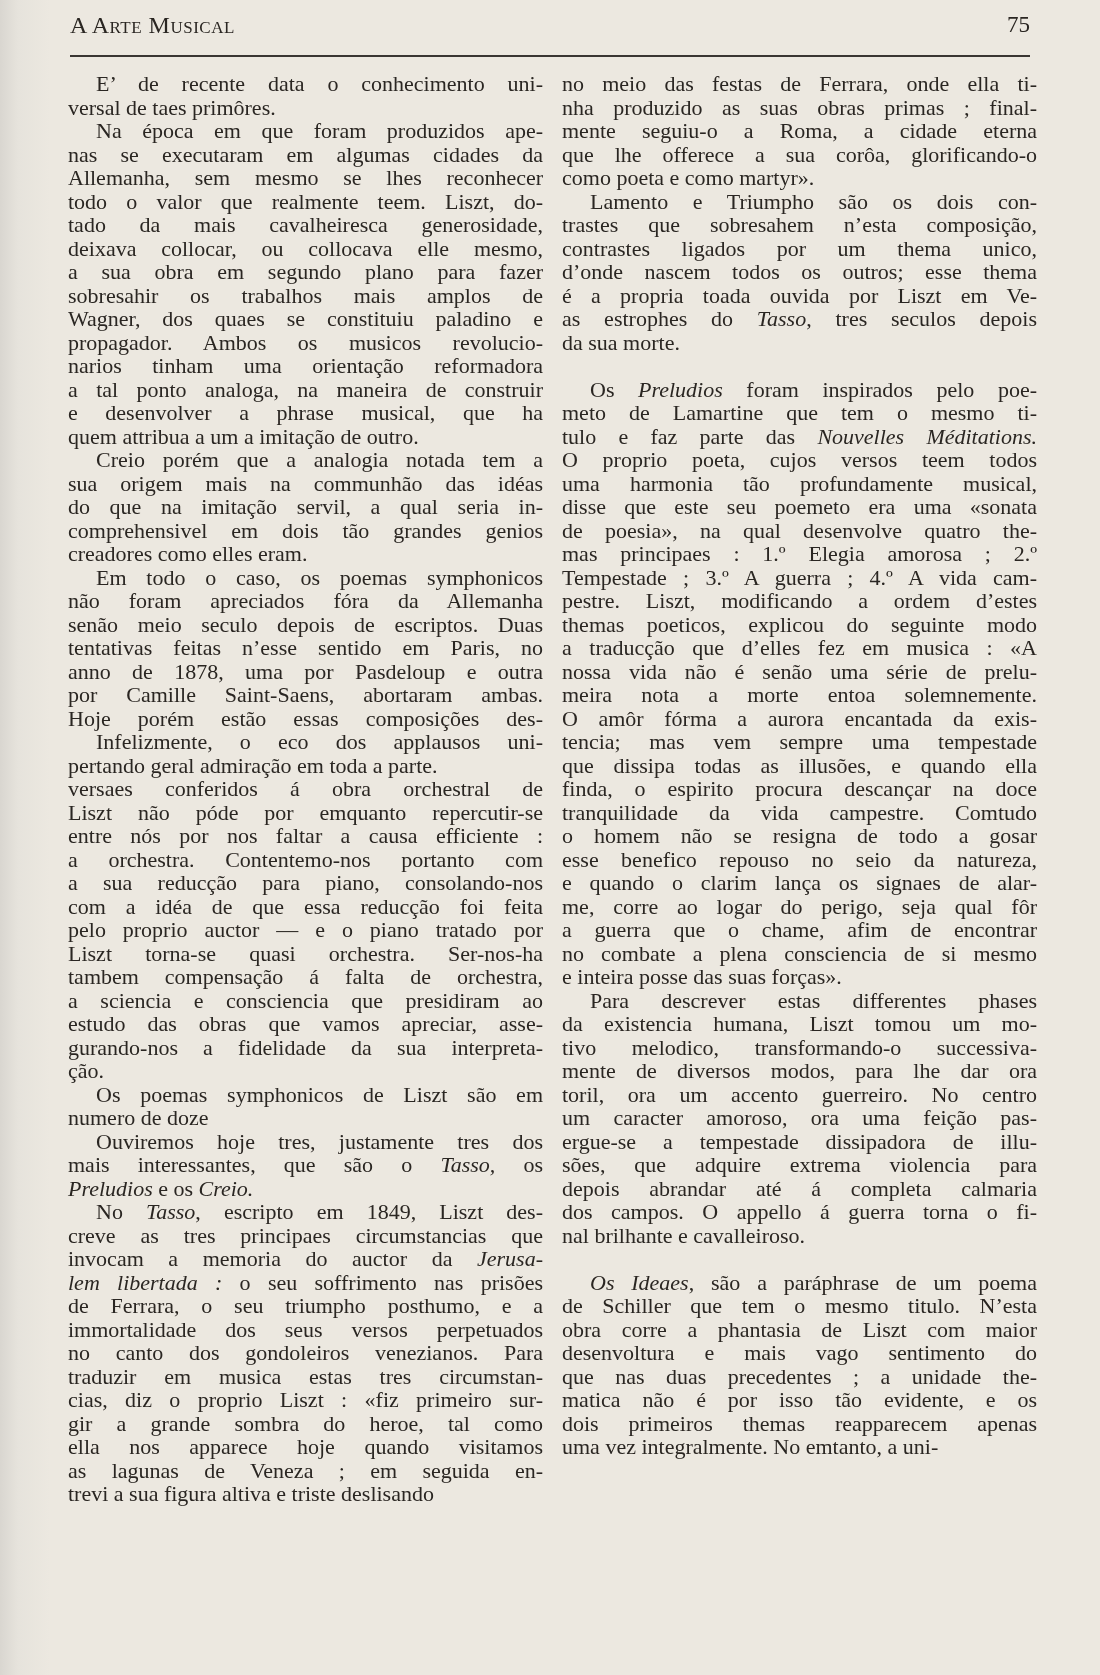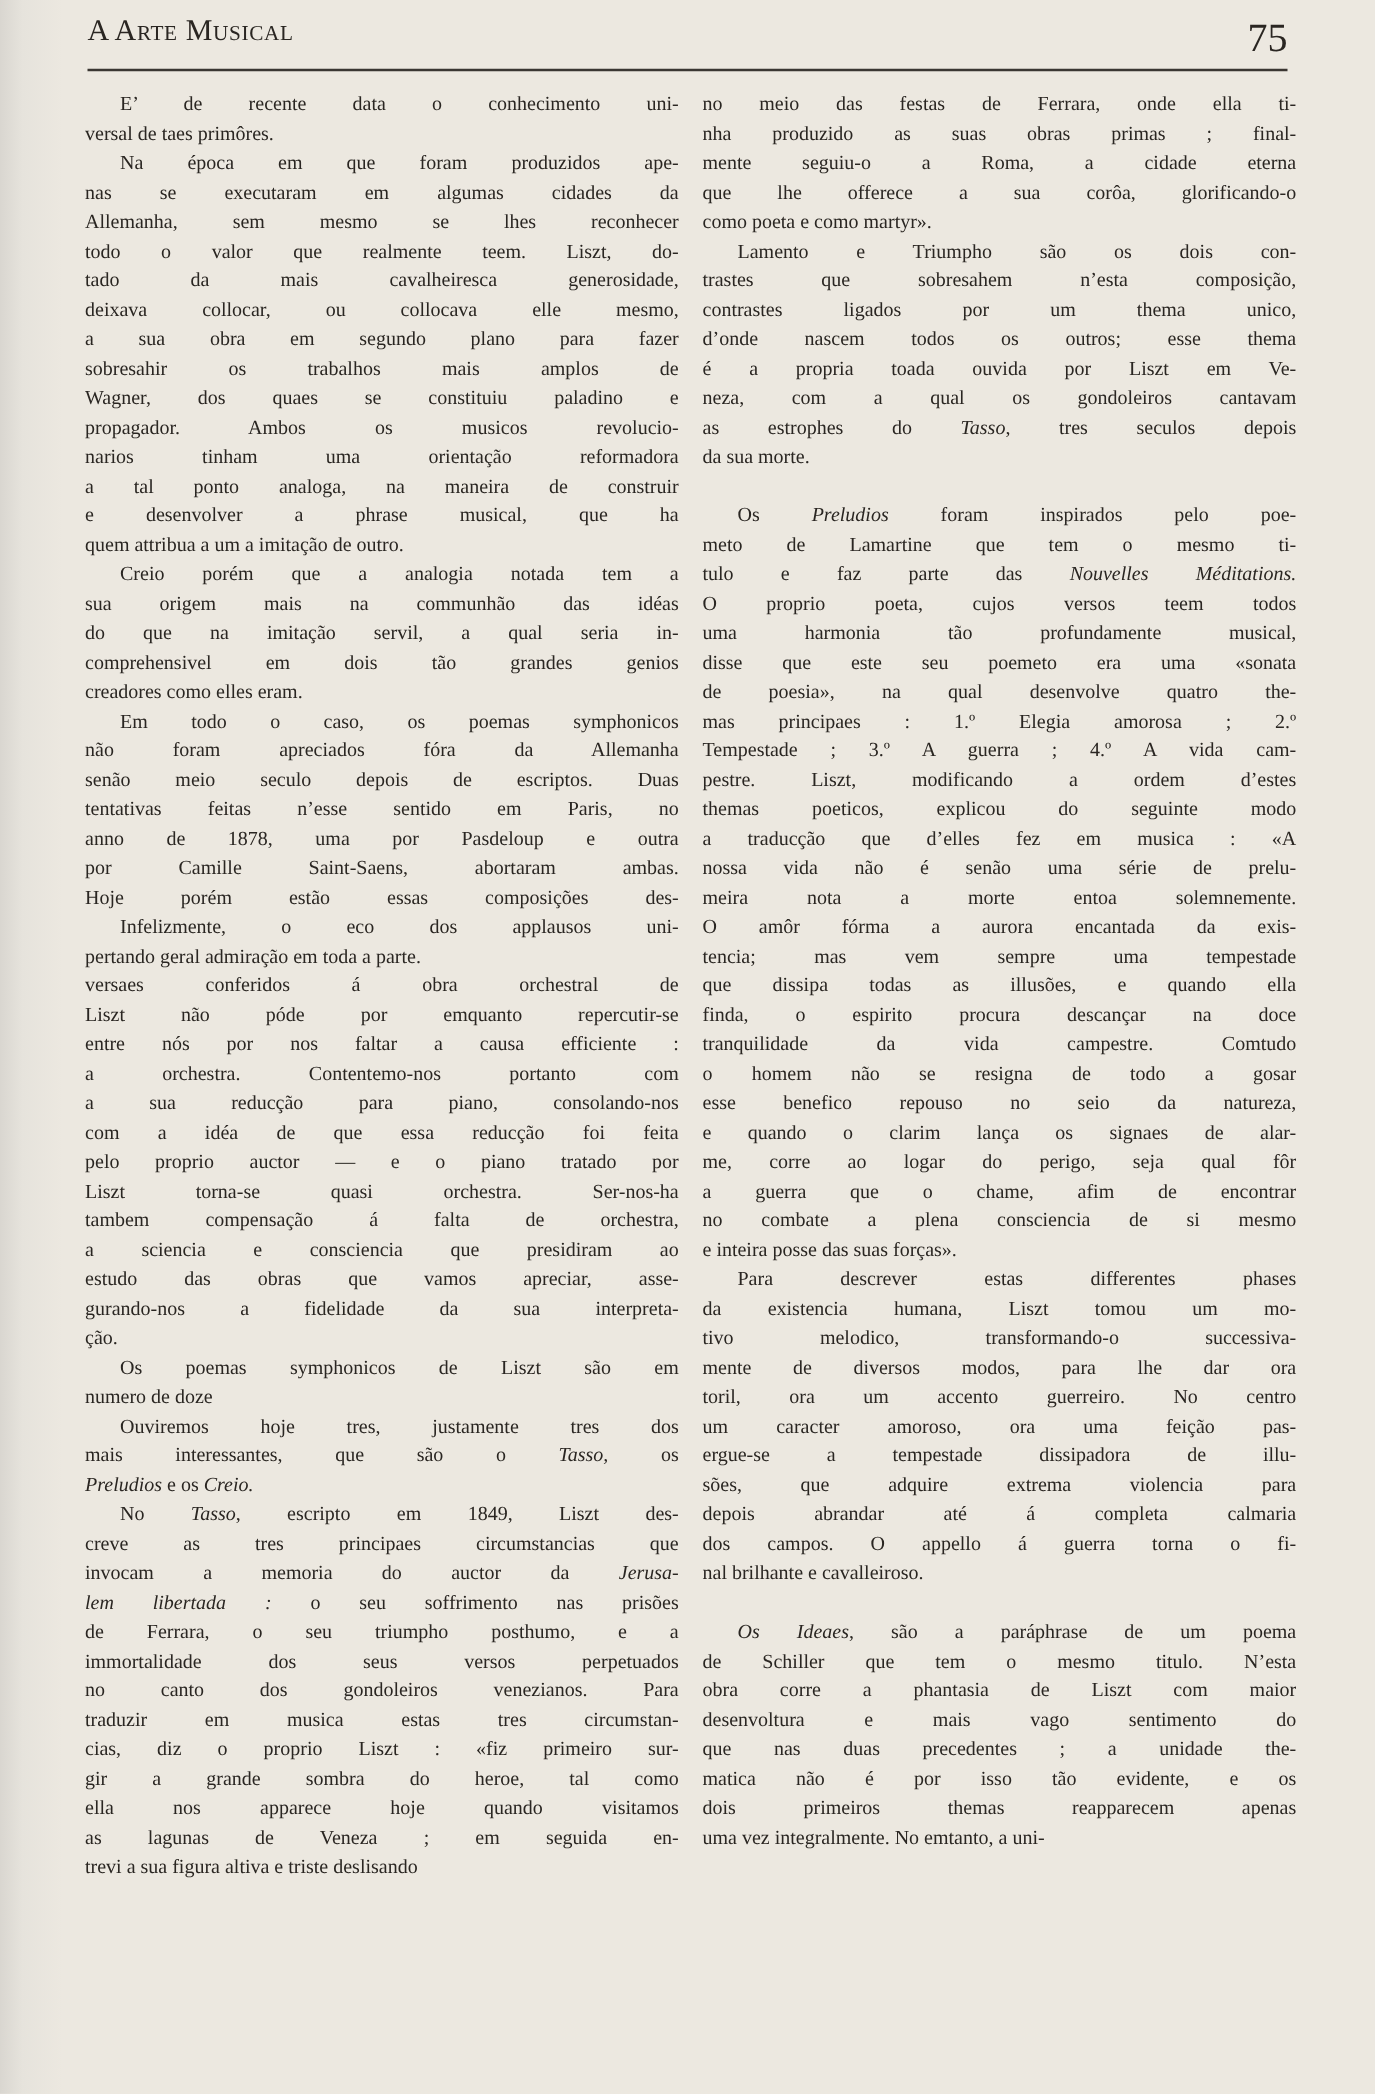--- a/index.html
+++ b/index.html
@@ -12,29 +12,29 @@
     position: relative;
   }
   .header {
     position: absolute; top: 12px; left: 70px; width: 960px; height: 40px;
   }
   .header-title {
     position: absolute; left: 0; right: 0; text-align: left; top: 0;
     font-size: 24px; letter-spacing: 0.5px; font-variant: small-caps;
   }
   .page-number {
-    position: absolute; right: 0; top: 0; font-size: 32px;
+    position: absolute; right: 0; top: 0; font-size: 23px;
   }
   .header-rule {
     position: absolute; top: 55px; left: 70px; width: 960px; height: 2px;
     background: #3a3632;
   }
   .column {
     position: absolute; top: 72px; width: 475px;
-    font-size: 16px; line-height: 23.5px;
+    font-size: 22px; line-height: 23.5px;
     text-align: justify;
   }
   .col-left { left: 68px; }
   .col-right { left: 562px; }
   .line { display: block; white-space: nowrap; text-align-last: justify; height: 23.5px; overflow: visible; }
   .line.last { text-align-last: left; }
   .indent { padding-left: 28px; }
   .gap { height: 23.5px; }
   em { font-style: italic; }
 </style>
@@ -114,21 +114,20 @@
     <span class="line">no meio das festas de Ferrara, onde ella ti-</span>
     <span class="line">nha produzido as suas obras primas ; final-</span>
     <span class="line">mente seguiu-o a Roma, a cidade eterna</span>
     <span class="line">que lhe offerece a sua corôa, glorificando-o</span>
     <span class="line last">como poeta e como martyr».</span>
     <span class="line indent">Lamento e Triumpho são os dois con-</span>
     <span class="line">trastes que sobresahem n’esta composição,</span>
     <span class="line">contrastes ligados por um thema unico,</span>
     <span class="line">d’onde nascem todos os outros; esse thema</span>
     <span class="line">é a propria toada ouvida por Liszt em Ve-</span>
-    <span class="line">neza, com a qual os gondoleiros cantavam</span>
     <span class="line">as estrophes do <em>Tasso</em>, tres seculos depois</span>
     <span class="line last">da sua morte.</span>
     <span class="line gap"></span>
     <span class="line indent">Os <em>Preludios</em> foram inspirados pelo poe-</span>
     <span class="line">meto de Lamartine que tem o mesmo ti-</span>
     <span class="line">tulo e faz parte das <em>Nouvelles Méditations.</em></span>
     <span class="line">O proprio poeta, cujos versos teem todos</span>
     <span class="line">uma harmonia tão profundamente musical,</span>
     <span class="line">disse que este seu poemeto era uma «sonata</span>
     <span class="line">de poesia», na qual desenvolve quatro the-</span>

